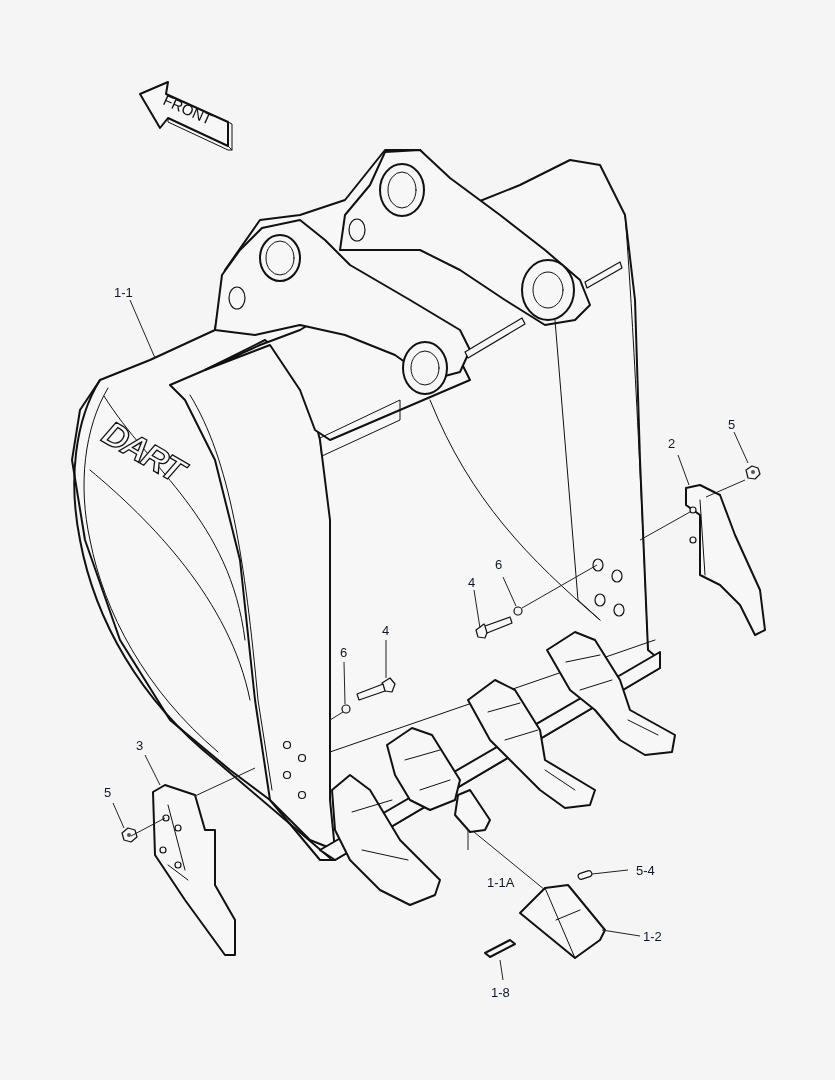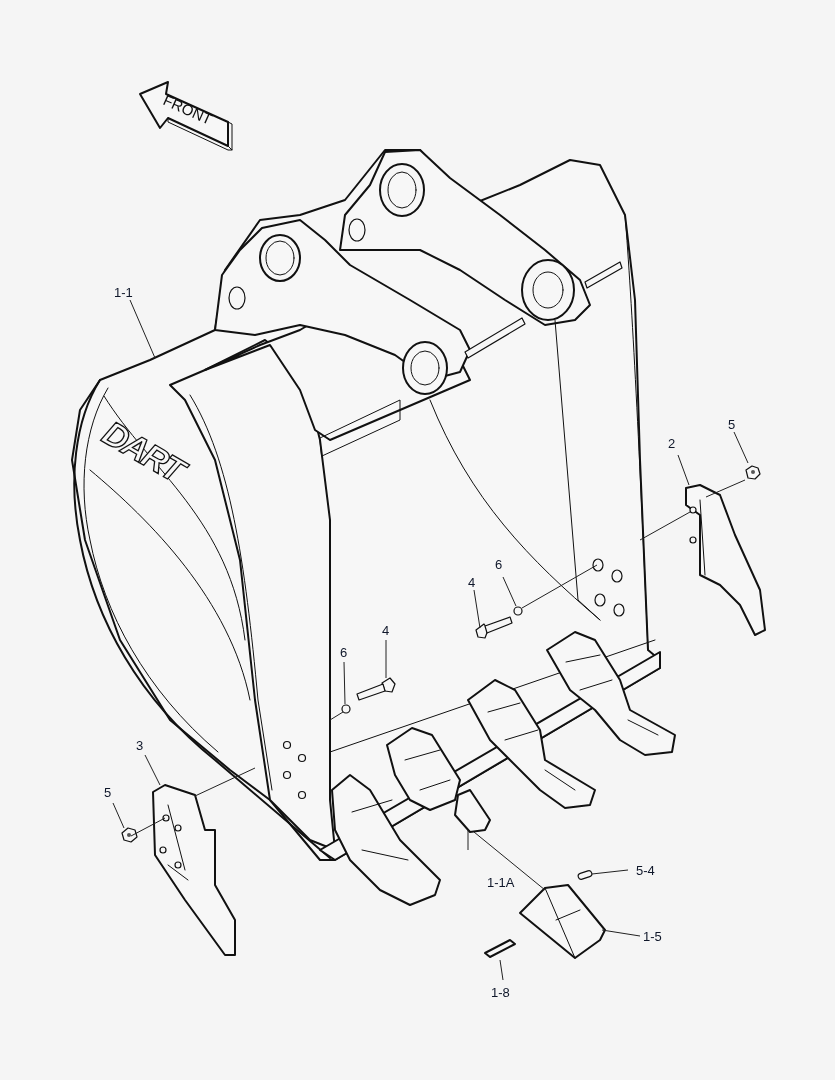--- a/index.html
+++ b/index.html
@@ -173,21 +173,21 @@
     <line class="leader" x1="503" y1="577" x2="516" y2="606"></line>
     <line class="leader" x1="522" y1="608" x2="597" y2="565"></line>
     <line class="leader" x1="386" y1="640" x2="386" y2="678"></line>
     <line class="leader" x1="344" y1="662" x2="345" y2="704"></line>
     <line class="leader" x1="343" y1="712" x2="330" y2="720"></line>
   </g>
 </svg>
 
 <div class="callout" style="left:114px; top:286px;">1-1</div>
 <div class="callout" style="left:464px; top:876px;margin-left:23px;">1-1A</div>
-<div class="callout" style="left:643px; top:930px;">1-5</div>
+<div class="callout" style="left:643px; top:930px;">1-2</div>
 <div class="callout" style="left:491px; top:986px;">1-8</div>
 <div class="callout" style="left:636px; top:864px;">5-4</div>
 <div class="callout" style="left:668px; top:437px;">2</div>
 <div class="callout" style="left:136px; top:739px;">3</div>
 <div class="callout" style="left:468px; top:576px;">4</div>
 <div class="callout" style="left:382px; top:624px;">4</div>
 <div class="callout" style="left:728px; top:418px;">5</div>
 <div class="callout" style="left:104px; top:786px;">5</div>
 <div class="callout" style="left:495px; top:558px;">6</div>
 <div class="callout" style="left:340px; top:646px;">6</div>

